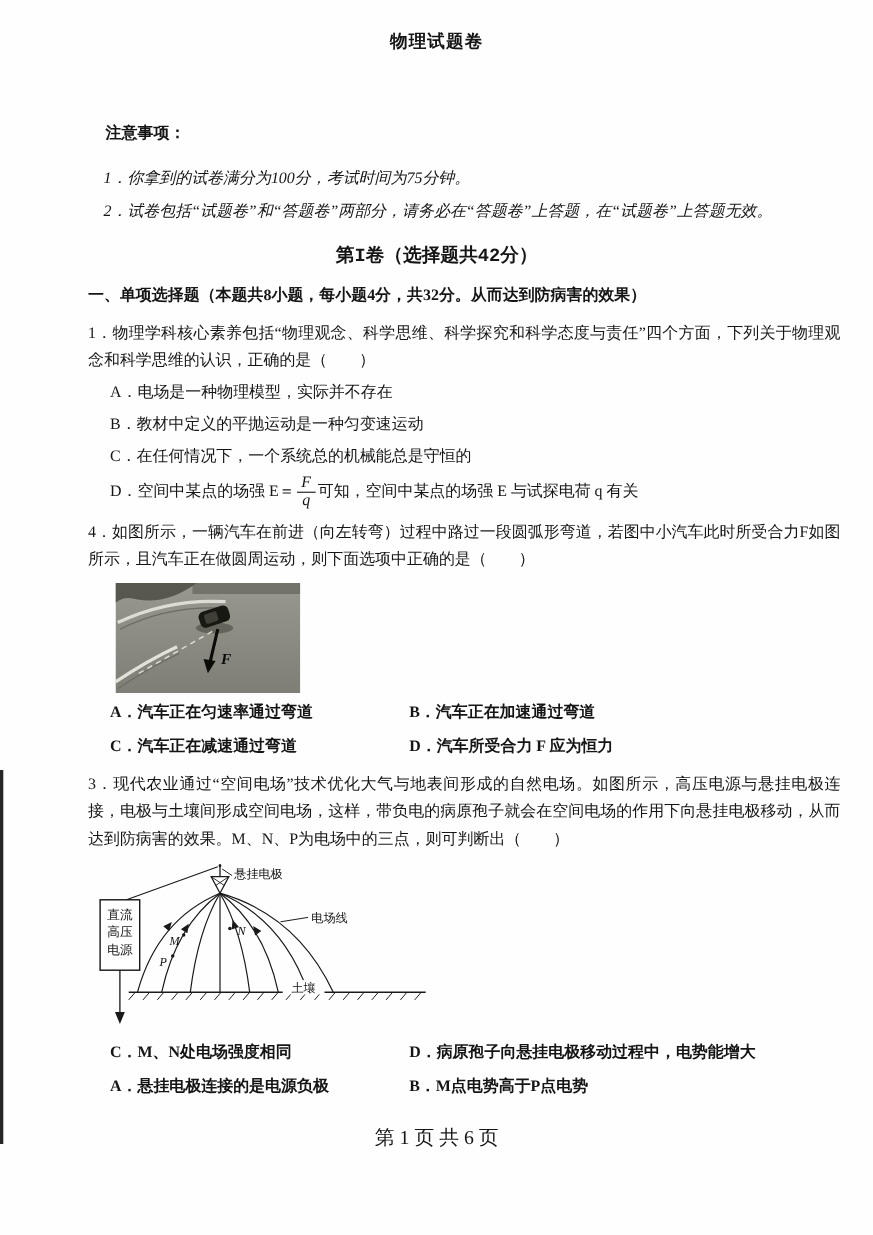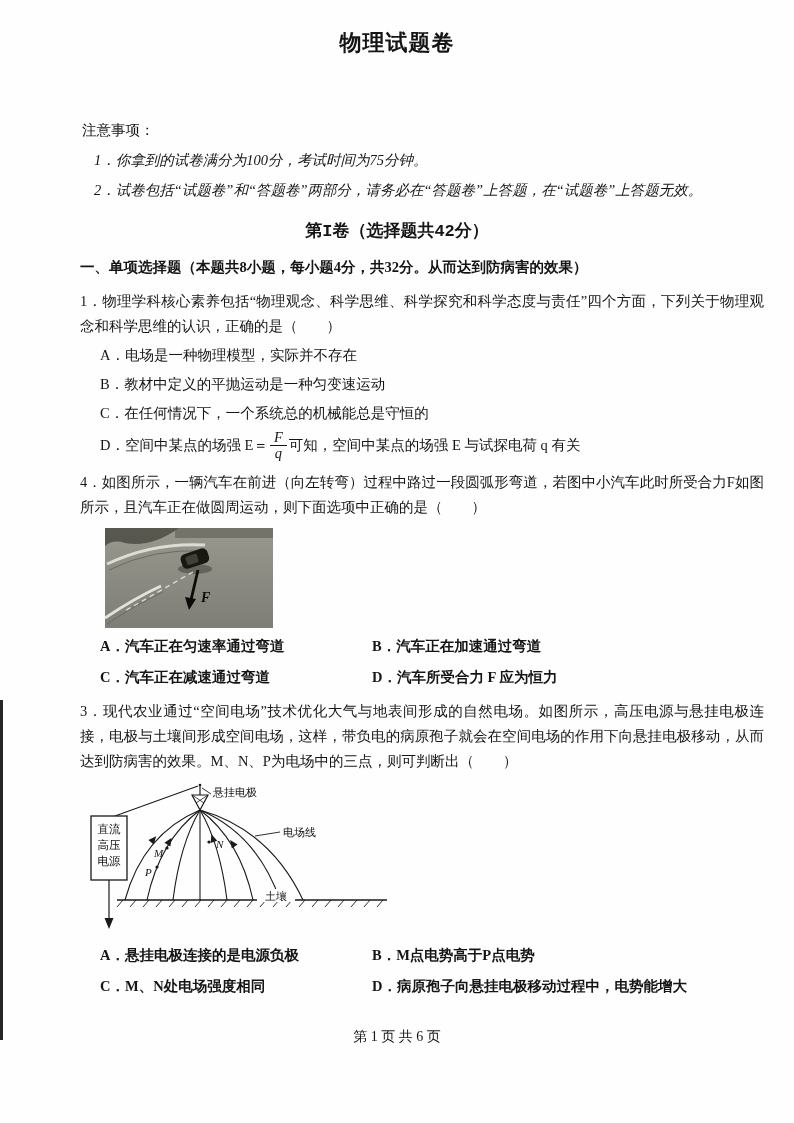--- a/index.html
+++ b/index.html
@@ -1,39 +1,39 @@
 <!DOCTYPE html>
 <html><head>
 <meta charset="utf-8">
 <style>
   * { box-sizing: border-box; }
   html,body { margin:0; padding:0; background:#ffffff; }
   .page {
     position:relative; width:794px; height:1123px; background:#fefefe;
     font-family:"Liberation Serif","DejaVu Serif",serif; color:#151515; overflow:hidden;
   }
-  .title { margin:28px 0 0; text-align:center; font-size:22px; font-weight:700; letter-spacing:1px; }
+  .title { margin:28px 0 0; text-align:center; font-size:16px; font-weight:700; letter-spacing:1px; }
   .content { margin-top:60px; padding:0 30px 0 80px; font-size:14.5px; line-height:1.72; }
-  .notice-head { margin:2px; font-weight:400; }
+  .notice-head { margin:16px; font-weight:700; }
   .notice-item { margin:5px 0 0; padding-left:14px;font-style:italic; }
   .center-heading { margin:14px 0 2px -50px; text-align:center; font-size:17px; font-weight:700;font-family:Liberation Mono, monospace; }
   .section-heading { margin:9px 0 4px; font-size:14.5px; font-weight:700; }
   .stem { margin:9px 0 0; text-align:justify; }
   .options { padding-left:20px; margin-top:2px; }
   .opt { margin:4px 0 0; }
   .opt-row { display:flex; padding-left:20px; margin-top:6px;font-weight:bold; }
   .opt-row p { margin:0; }
   .opt-col1 { width:272px; flex:0 0 auto; }
   .opt-col2 { flex:1; }
   .frac { display:inline-block; vertical-align:-0.55em; text-align:center; font-style:italic; line-height:1.05; margin:0 2px; }
   .frac .num { display:block; border-bottom:1px solid #151515; padding:0 4px; }
   .frac .den { display:block; }
   .figure { margin:8px 0 2px 25px; line-height:0; }
   .q3-figure { margin-left:5px; }
-  .footer { position:absolute; bottom:77px; left:0; width:100%; text-align:center; font-size:14px; }
+  .footer { position:absolute; bottom:77px; left:0; width:100%; text-align:center; font-size:18px; }
   .scan-edge { position:absolute; left:0; top:700px; width:3px; height:340px; background:#262626; }
   svg text { font-family:"Liberation Serif","DejaVu Serif",serif; }
 </style>
 </head>
 <body>
 
 <div class="page">
   <div class="scan-edge"></div>
 
   <h1 class="title">物理试题卷</h1>
@@ -154,24 +154,24 @@
 
         <g>
           <line x1="32" y1="118" x2="302" y2="118" stroke="#1a1a1a" stroke-width="1.4"></line>
           <path d="M38,118 l-6,7 M51,118 l-6,7 M64,118 l-6,7 M77,118 l-6,7 M90,118 l-6,7 M103,118 l-6,7 M116,118 l-6,7 M129,118 l-6,7 M142,118 l-6,7 M155,118 l-6,7 M168,118 l-6,7 M181,118 l-6,7 M194,118 l-6,7 M207,118 l-6,7 M220,118 l-6,7 M233,118 l-6,7 M246,118 l-6,7 M259,118 l-6,7 M272,118 l-6,7 M285,118 l-6,7 M298,118 l-6,7" stroke="#1a1a1a" stroke-width="0.9" fill="none"></path>
           <rect x="172" y="107" width="38" height="13" fill="#fefefe"></rect>
           <text x="191" y="117.5" font-size="11" text-anchor="middle" fill="#151515">土壤</text>
         </g>
       </svg>
     </div>
     <div class="opt-row">
+      <p class="opt-col1">C．M、N处电场强度相同</p>
+      <p class="opt-col2">D．病原孢子向悬挂电极移动过程中，电势能增大</p>
+    </div>
+    <div class="opt-row">
       <p class="opt-col1">A．悬挂电极连接的是电源负极</p>
       <p class="opt-col2">B．M点电势高于P点电势</p>
-    </div>
-    <div class="opt-row">
-      <p class="opt-col1">C．M、N处电场强度相同</p>
-      <p class="opt-col2">D．病原孢子向悬挂电极移动过程中，电势能增大</p>
     </div>
 
   </div>
 
   <div class="footer">第 1 页 共 6 页</div>
 </div>
 
 </body></html>

